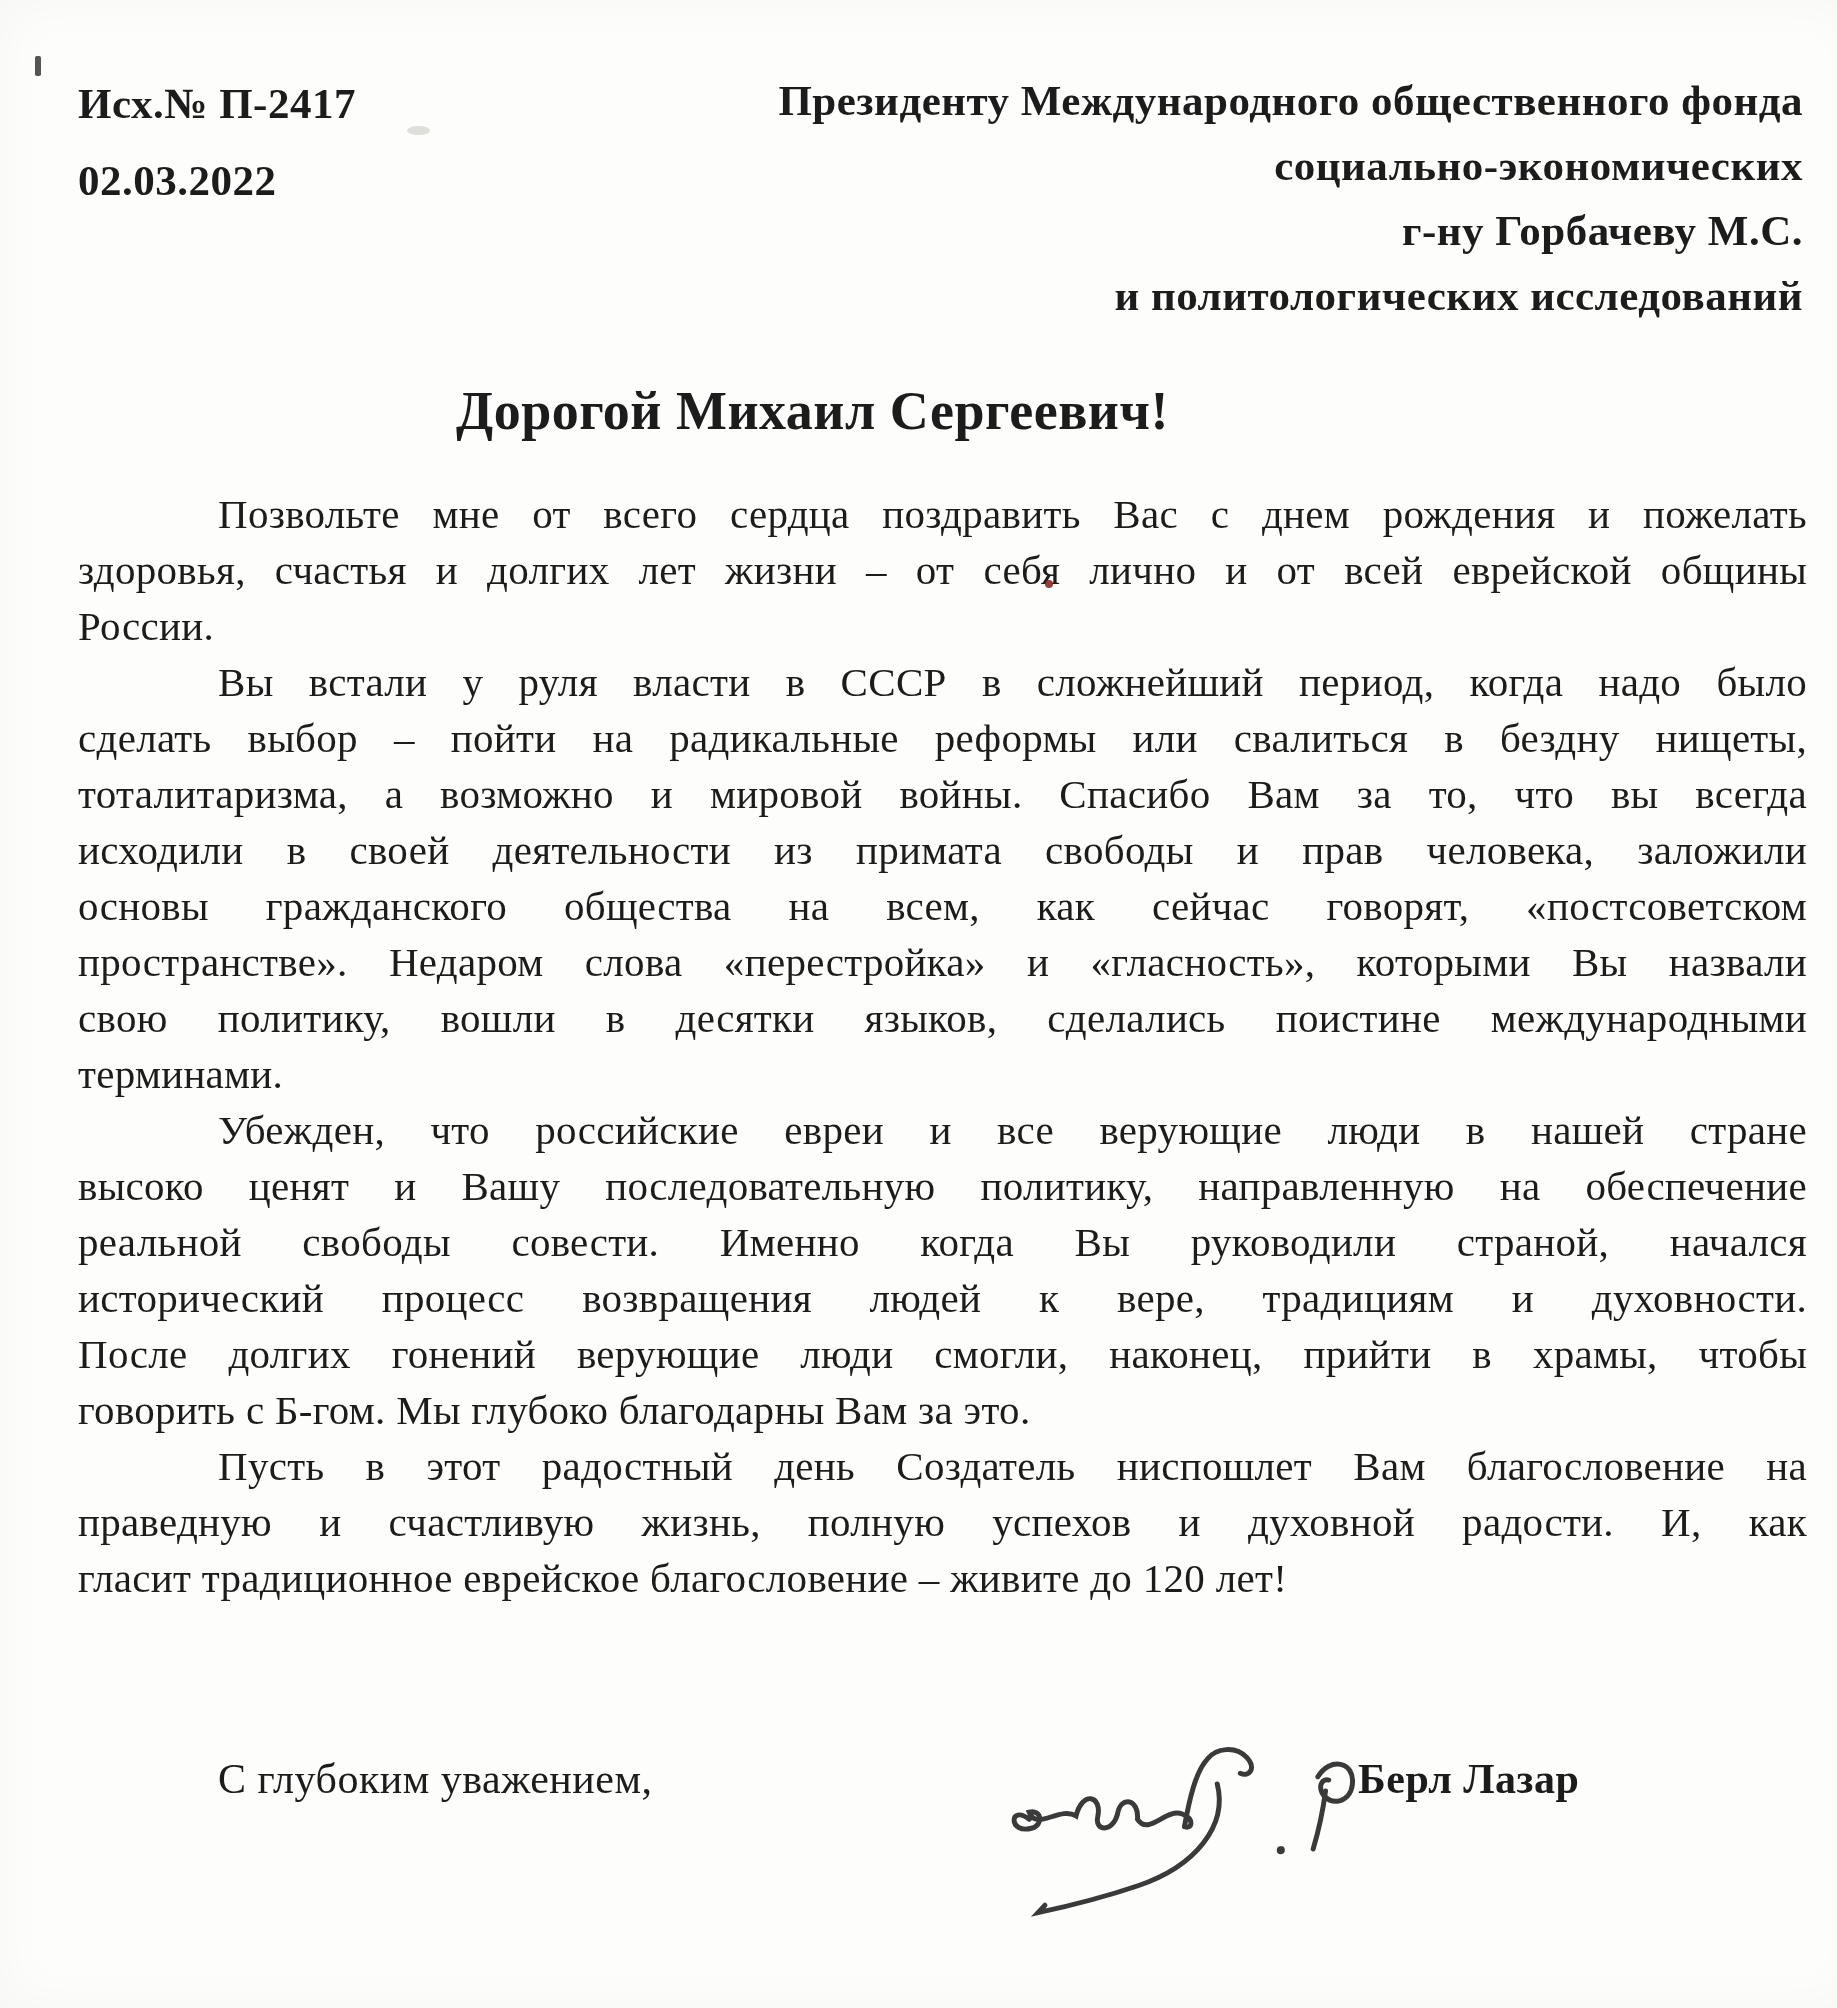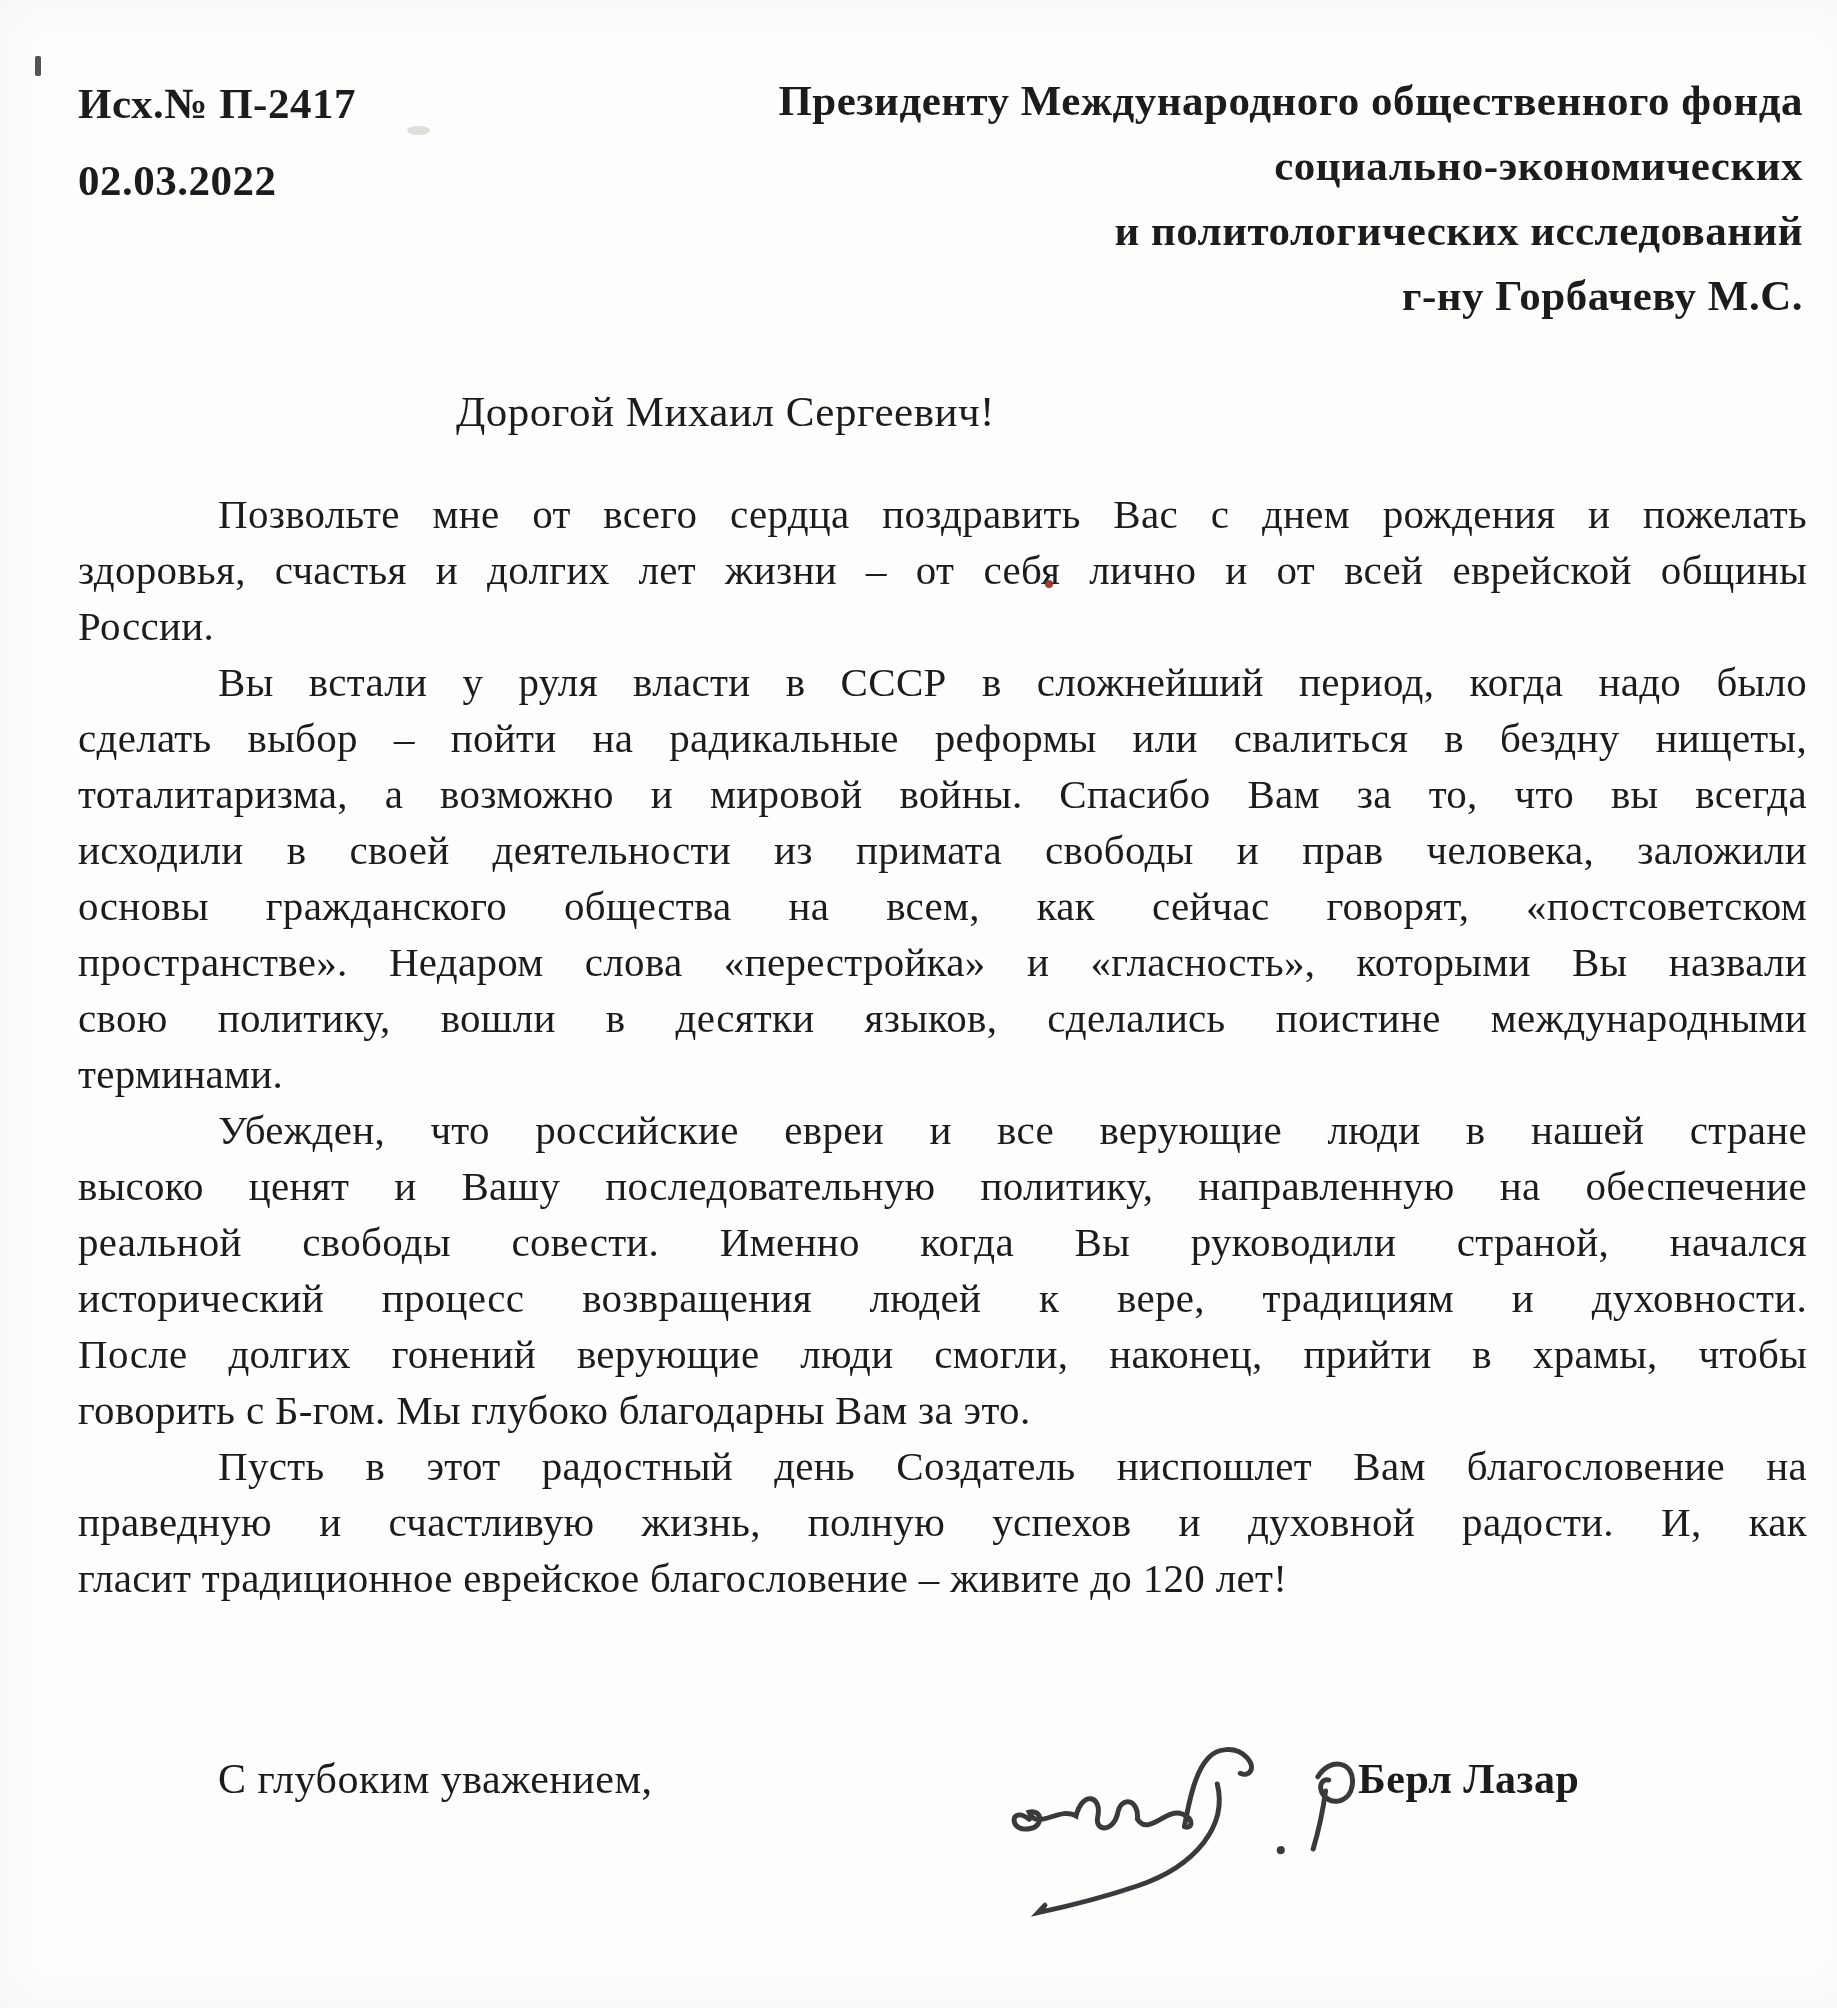--- a/index.html
+++ b/index.html
@@ -27,21 +27,21 @@
   }
   .recipient-block {
     position:absolute; right:58px; top:68px;
     text-align:right; font-weight:bold;
     font-size:43px; line-height:65px; letter-spacing:0.5px;
   }
   
   .salutation {
     margin:47px 54px 0 54px;
     padding-left:378px;
-    font-weight:normal; font-size:43px; line-height:59px;
+    font-weight:bold; font-size:54px; line-height:59px;
     letter-spacing:0.5px;
   }
   
   .letter-body {
     margin:45px 54px 0 54px;
     font-size:41px; line-height:56px;
     letter-spacing:0.3px;
   }
   .letter-body .line {
     text-align:justify;
@@ -87,22 +87,22 @@
 <div class="page">
 
   <div class="header">
     <div class="ref-block">
       <div>Исх.№ П-2417</div>
       <div>02.03.2022</div>
     </div>
     <div class="recipient-block">
       <div>Президенту Международного общественного фонда</div>
       <div>социально-экономических</div>
+      <div>г-ну Горбачеву М.С.</div>
       <div>и политологических исследований</div>
-      <div>г-ну Горбачеву М.С.</div>
     </div>
   </div>
 
   <div class="salutation">Дорогой Михаил Сергеевич!</div>
 
   <div class="letter-body">
     <div class="paragraph">
         <div class="line first">Позвольте мне от всего сердца поздравить Вас с днем рождения и пожелать</div>
         <div class="line">здоровья, счастья и долгих лет жизни – от себя лично и от всей еврейской общины</div>
         <div class="line last">России.</div>

